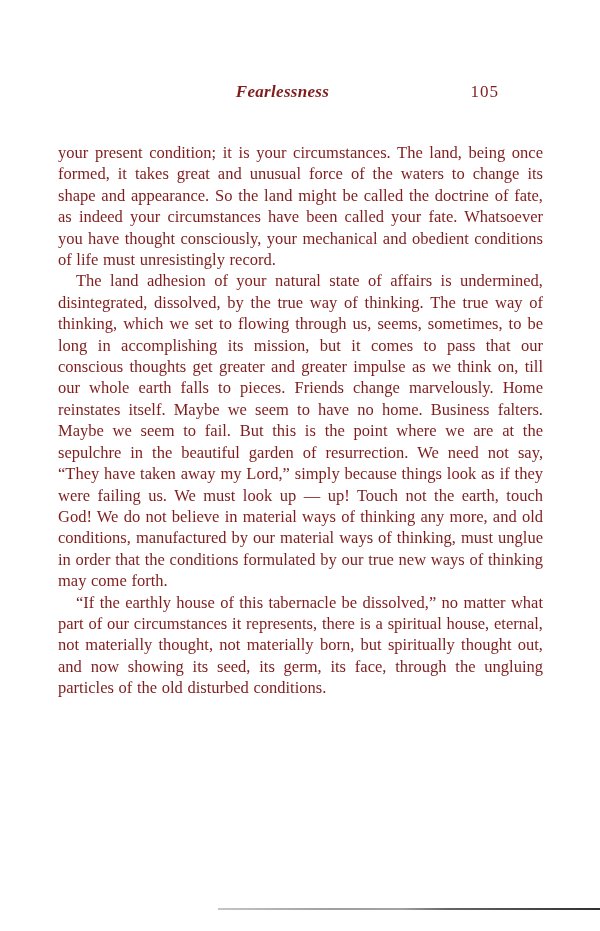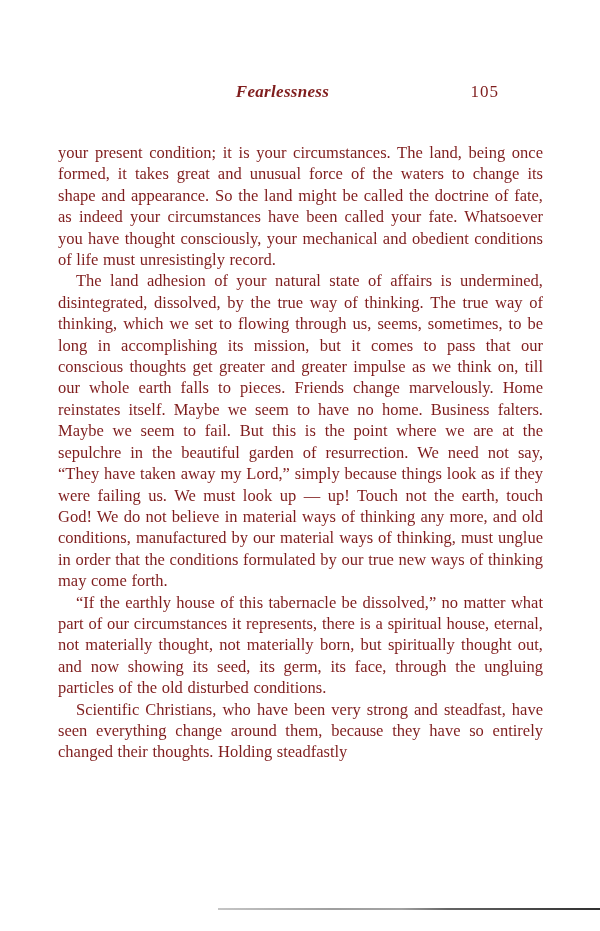--- a/index.html
+++ b/index.html
@@ -83,18 +83,17 @@
 
   <div class="running-header">
     <div class="running-title">Fearlessness</div>
     <div class="page-number">105</div>
   </div>
 
   <div class="page-body">
       <p class="para">your present condition; it is your circumstances.  The land, being once formed, it takes great and unusual force of the waters to change its shape and appearance.  So the land might be called the doctrine of fate, as indeed your circumstances have been called your fate.  Whatsoever you have thought consciously, your mechanical and obedient conditions of life must unresistingly record.</p>
       <p class="para indent">The land adhesion of your natural state of affairs is undermined, disintegrated, dissolved, by the true way of thinking. The true way of thinking, which we set to flowing through us, seems, sometimes, to be long in accomplishing its mission, but it comes to pass that our conscious thoughts get greater and greater impulse as we think on, till our whole earth falls to pieces.  Friends change marvelously.  Home reinstates itself. Maybe we seem to have no home.  Business falters.  Maybe we seem to fail.  But this is the point where we are at the sepulchre in the beautiful garden of resurrection.  We need not say, “They have taken away my Lord,” simply because things look as if they were failing us.  We must look up — up!  Touch not the earth, touch God!  We do not believe in material ways of thinking any more, and old conditions, manufactured by our material ways of thinking, must unglue in order that the conditions formulated by our true new ways of thinking may come forth.</p>
       <p class="para indent">“If the earthly house of this tabernacle be dissolved,” no matter what part of our circumstances it represents, there is a spiritual house, eternal, not materially thought, not materially born, but spiritually thought out, and now showing its seed, its germ, its face, through the ungluing particles of the old disturbed conditions.</p>
-      <p class="para indent">Scientific Christians, who have been very strong and steadfast, have seen everything change around them, because they have so entirely changed their thoughts.  Holding steadfastly</p>
     </div>
 
   <div class="bottom-rule"></div>
 
 </div>
 
 </body></html>

